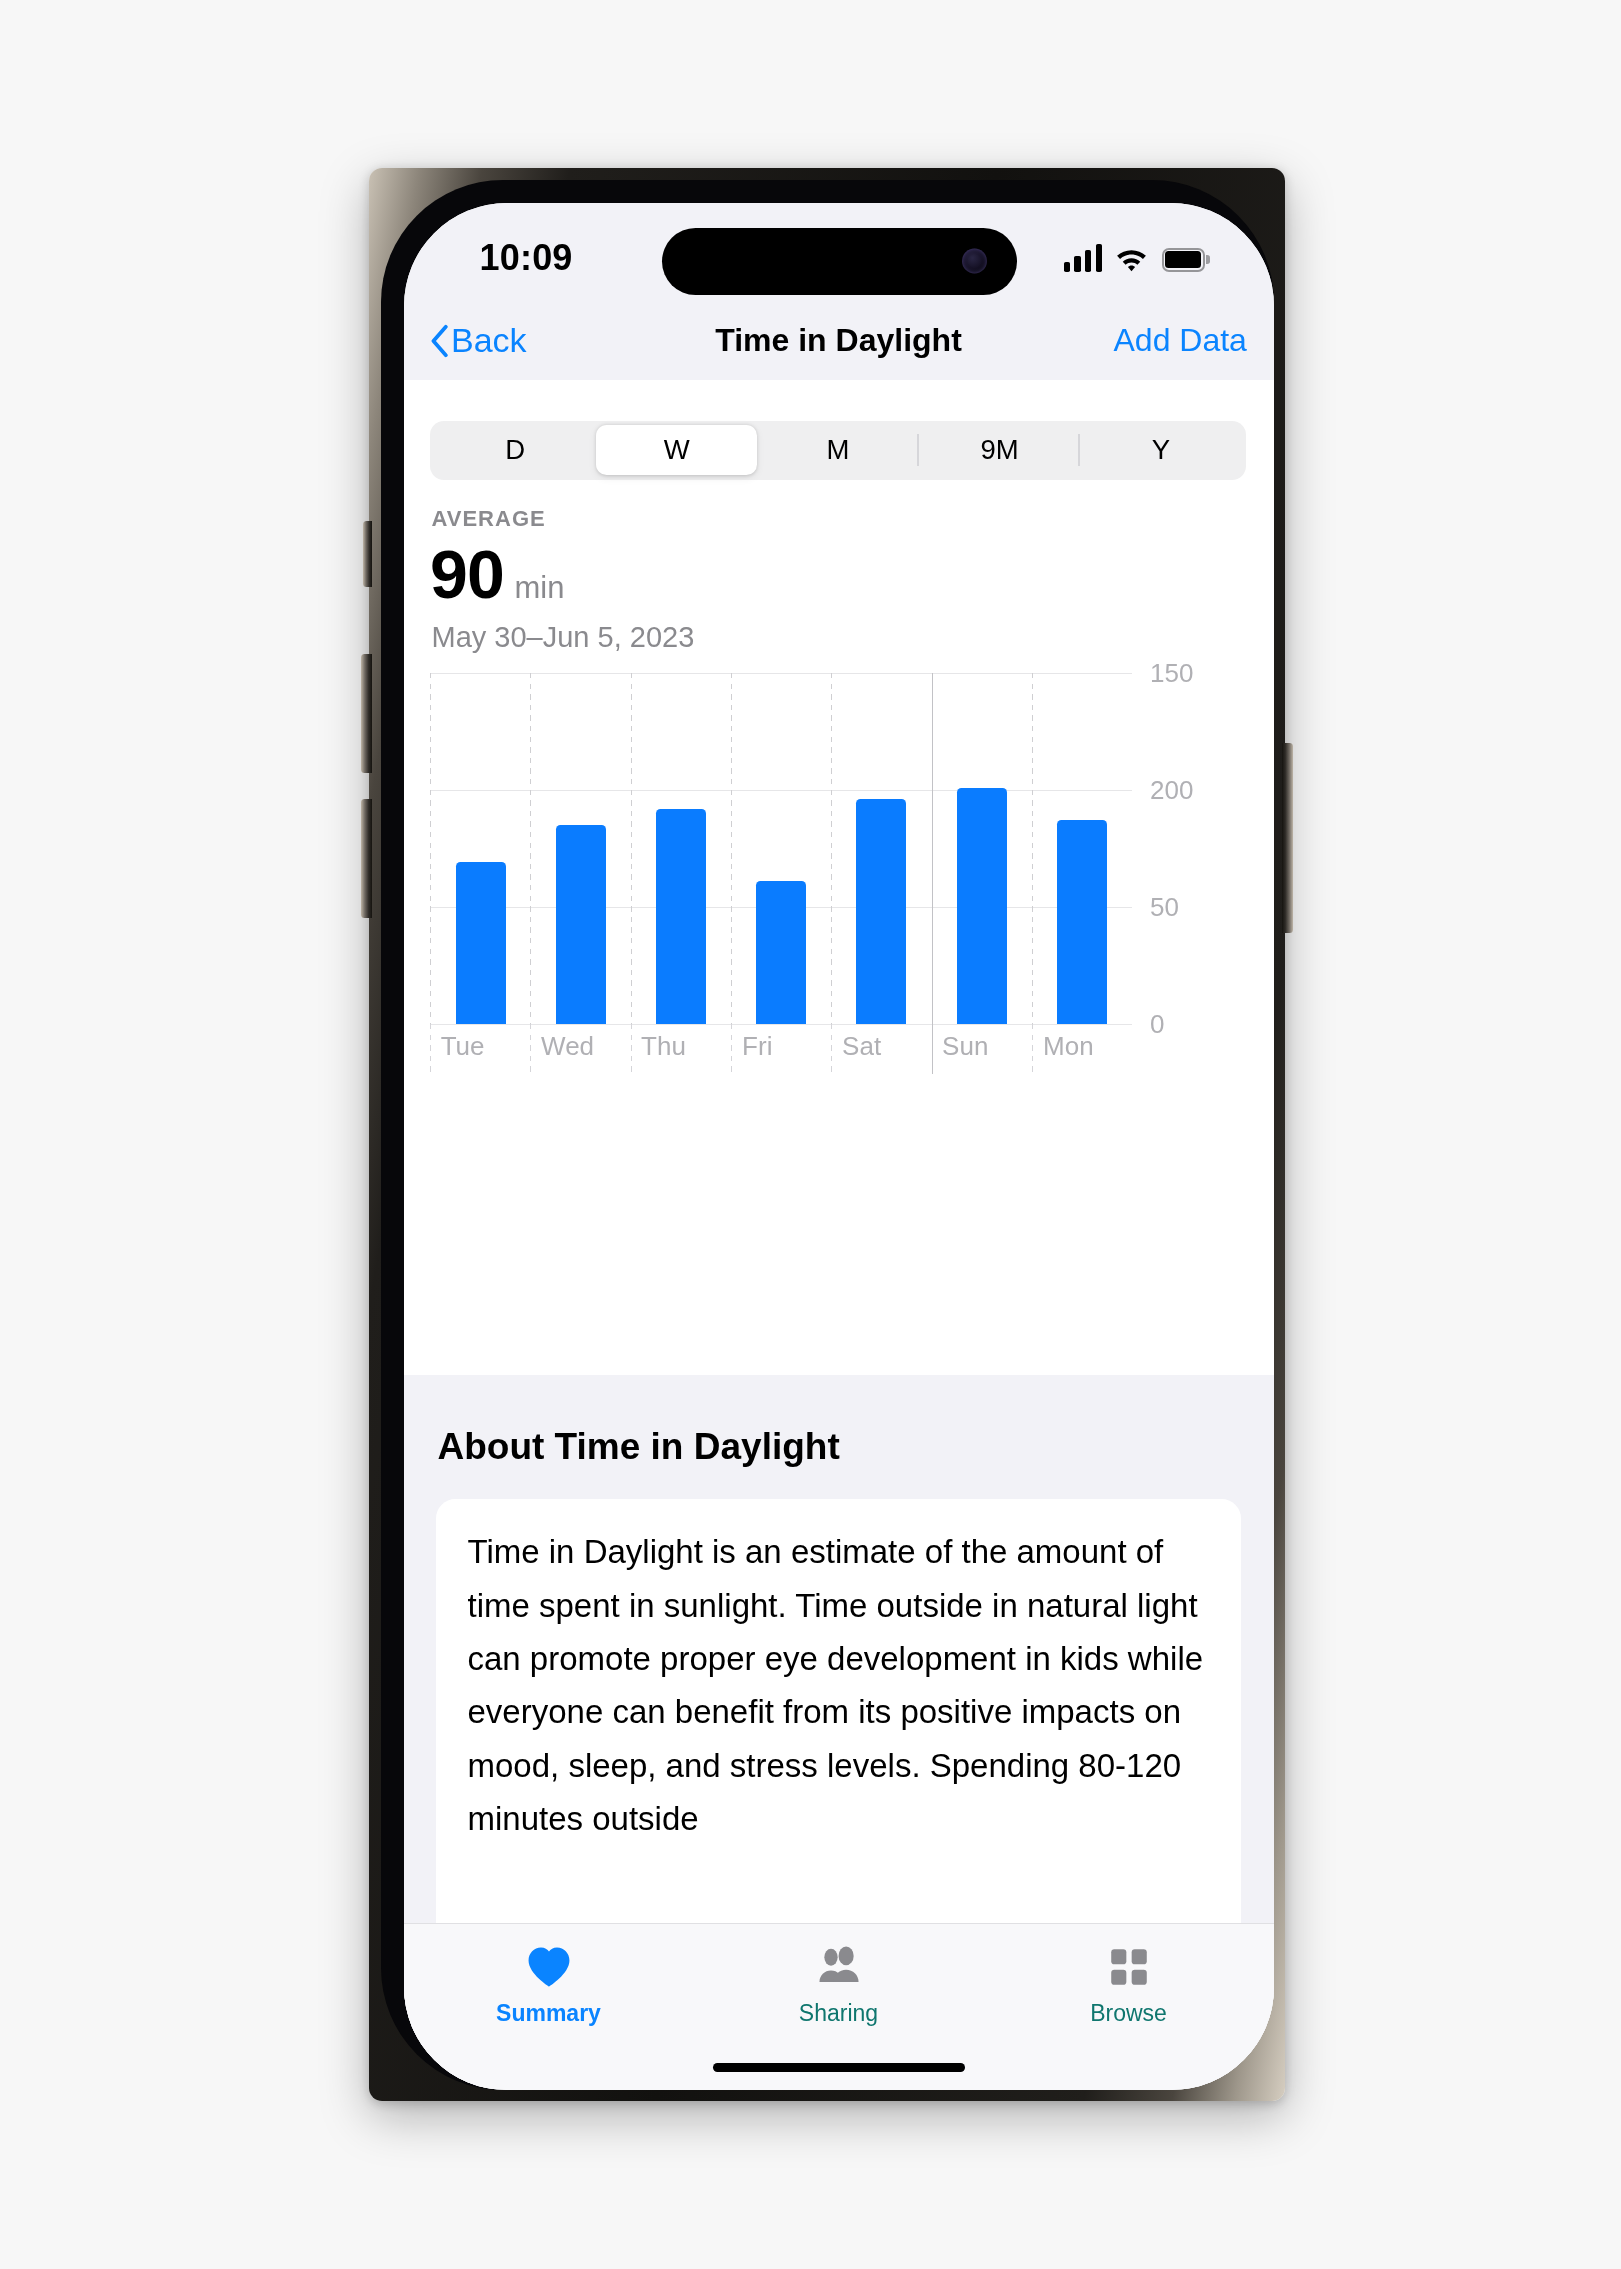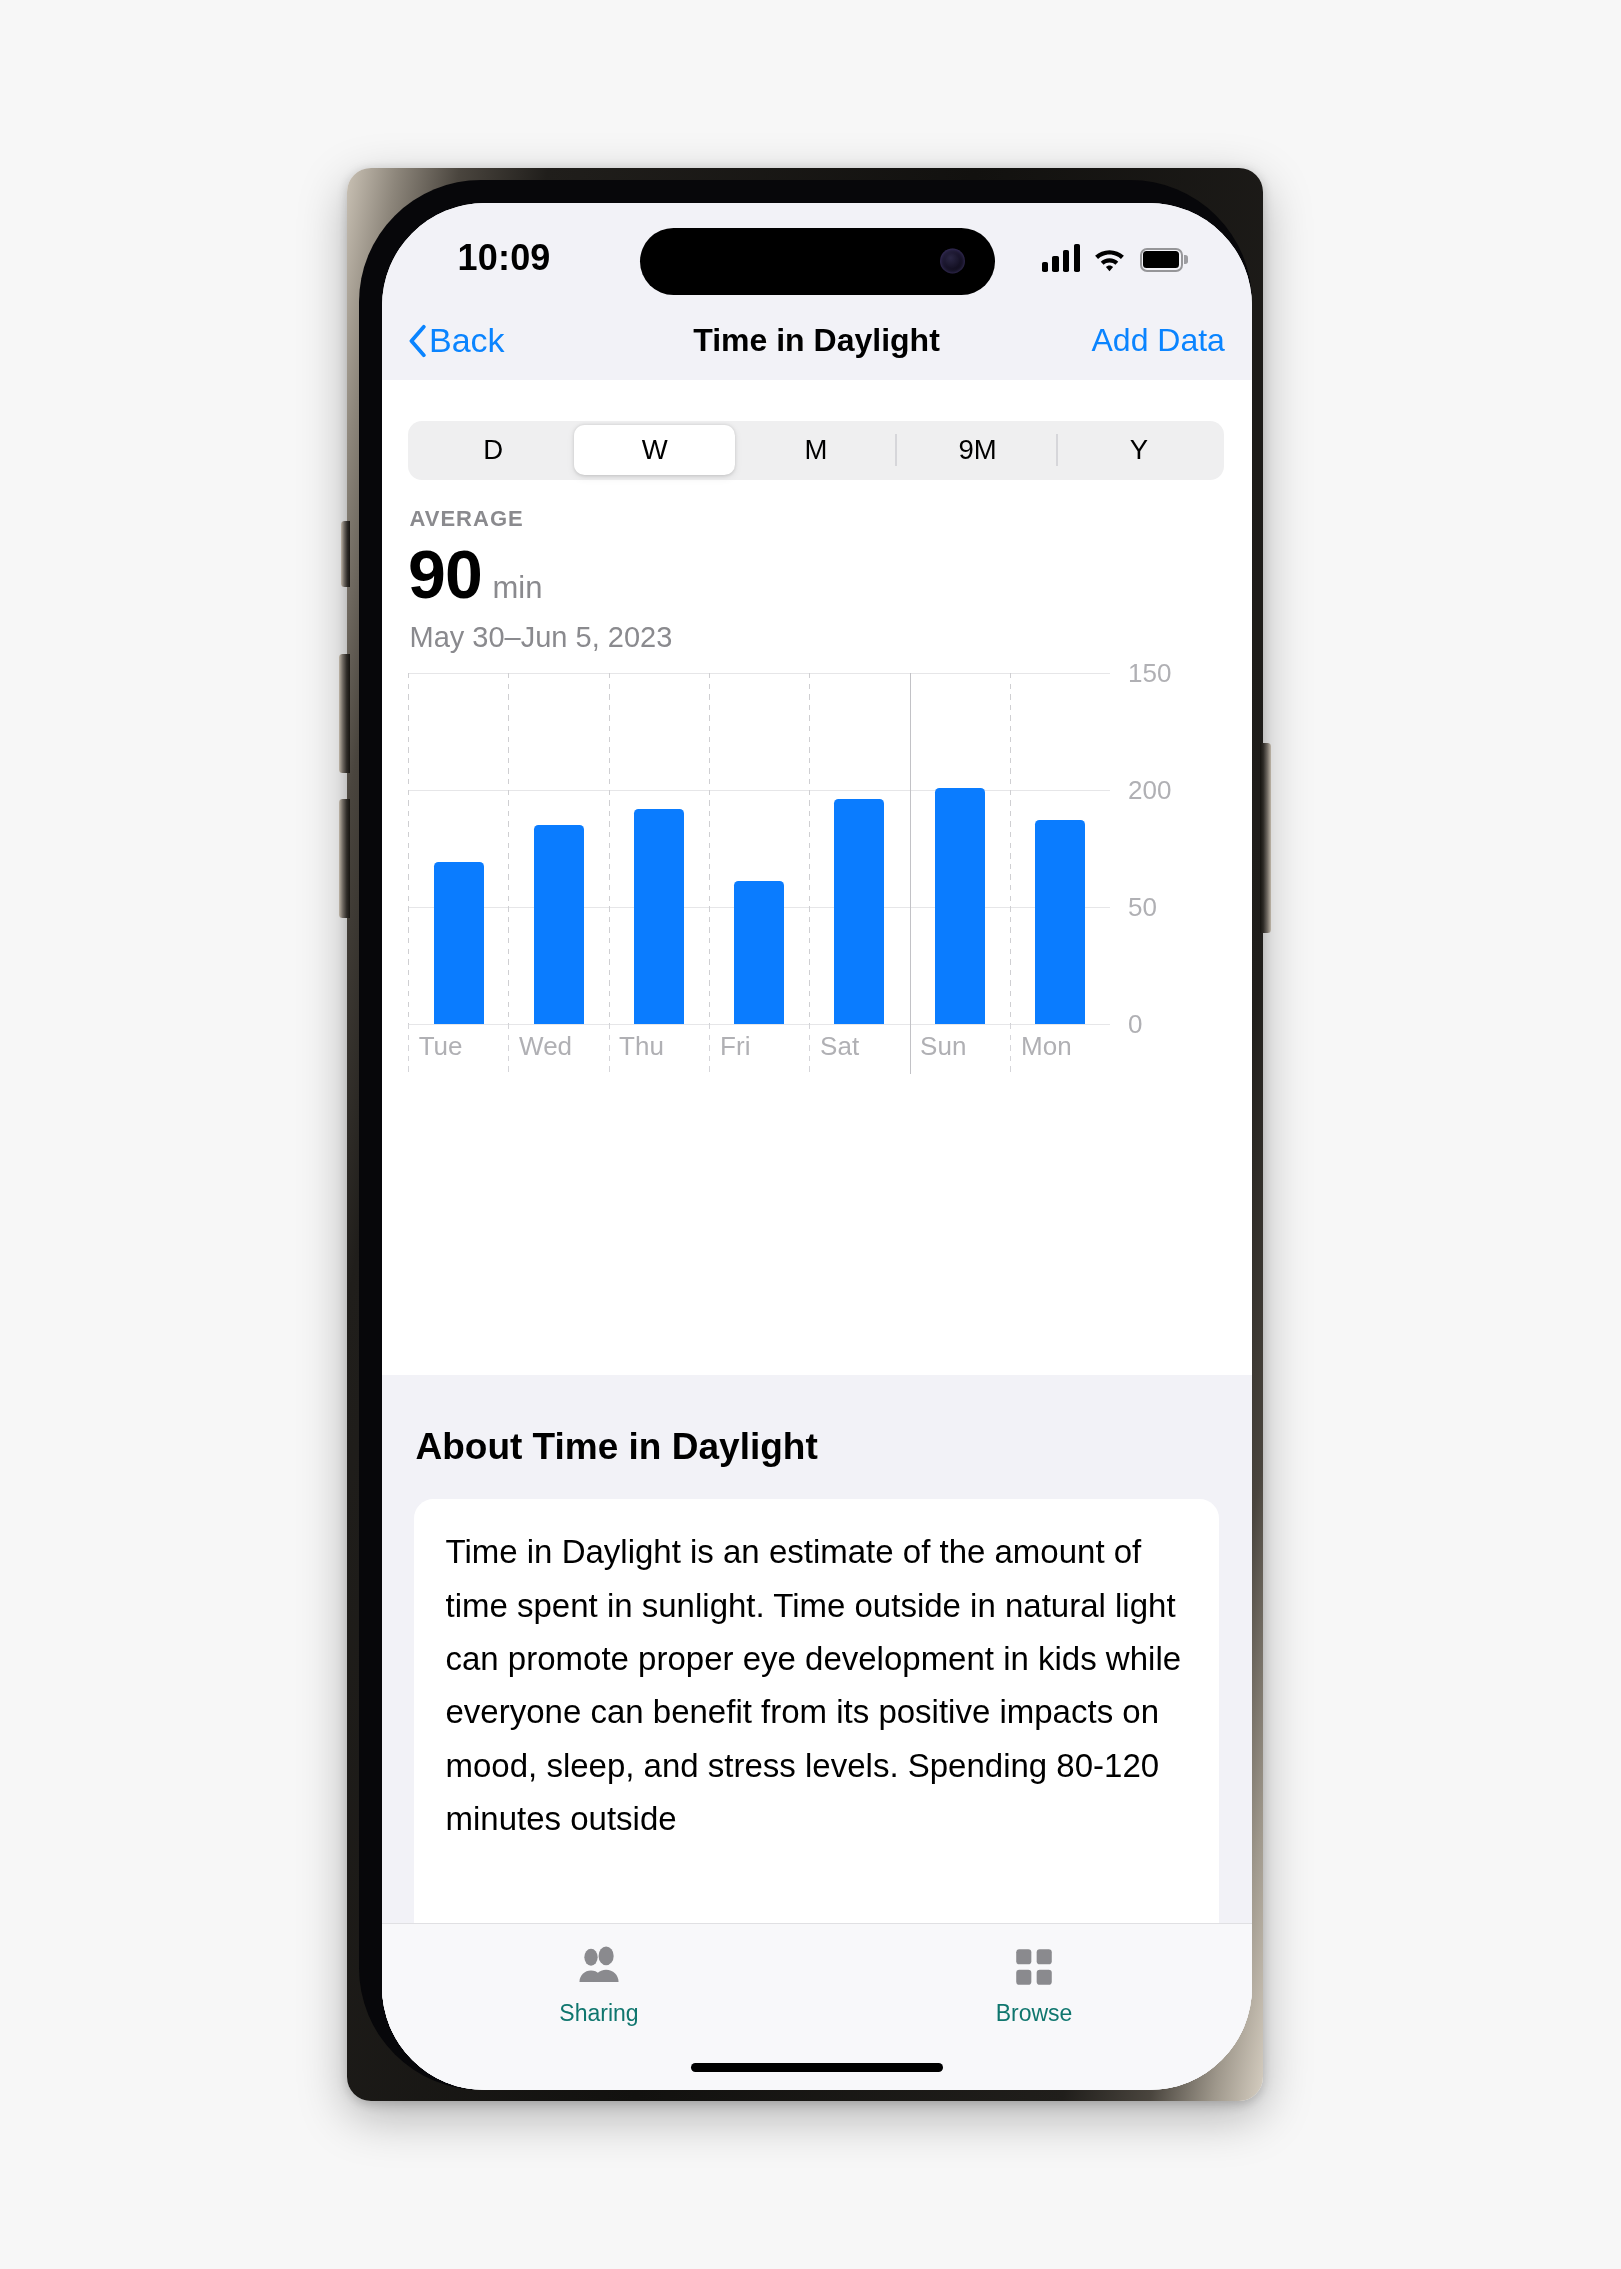--- a/index.html
+++ b/index.html
@@ -7,23 +7,23 @@
     width: 1622px; height: 2270px;
     background: #f7f7f7;
     font-family: "Liberation Sans", sans-serif;
     overflow: hidden;
   }
   #stage { position: relative; width: 1622px; height: 2270px; background: #f7f7f7; }
 
   
   #phone {
     position: absolute;
-    left: 347px; top: 168px;
+    left: 369px; top: 168px;
     width: 916px; height: 1933px;
-    border-radius: 24px;
+    border-radius: 13px;
     background: linear-gradient(100deg,#c9c1b4 0%,#8d867b 4%,#4a453e 9%,#201e1b 16%,#12110f 50%,#201e1b 84%,#4a453e 91%,#9e978b 96%,#d6cec1 100%);
     box-shadow: 0 16px 49px rgba(0,0,0,.28), 0 2.7px 10.6px rgba(0,0,0,.18);
   }
   #phone-inner {
     position: absolute; left: 11.5px; top: 11.5px;
     width: calc(100% - 23px); height: calc(100% - 23px);
     border-radius: 122px;
     background: #07070a;
   }
   #screen {
@@ -347,20 +347,26 @@
 
           <div id="about-section">
             <div id="about-title">About Time in Daylight</div>
             <div id="about-card">
               <div id="about-text">Time in Daylight is an estimate of the amount of time spent in sunlight. Time outside in natural light can promote proper eye development in kids while everyone can benefit from its positive impacts on mood, sleep, and stress levels. Spending 80-120 minutes outside</div>
             </div>
           </div>
         </div>
 
         <div id="tab-bar">
+          <div class="tab active">
+            <svg class="tab-icon" viewBox="0 0 54 54">
+              <path d="M27 49C27 49 4 34.5 4 19.6 4 11.3 10.2 5 18 5c4.2 0 7.4 2 9 4.6C28.6 7 31.8 5 36 5c7.8 0 14 6.3 14 14.6C50 34.5 27 49 27 49z" fill="#0a84ff"></path>
+            </svg>
+            <span class="tab-label">Summary</span>
+          </div>
           <div class="tab">
             <svg class="tab-icon" viewBox="0 0 54 54">
               <ellipse cx="18" cy="16" rx="7.5" ry="9.5" fill="#8a8a8e"></ellipse>
               <ellipse cx="35" cy="14.5" rx="8.5" ry="10.5" fill="#8a8a8e"></ellipse>
               <path d="M5 44c0-7.6 5.8-13 13-13s13 5.4 13 13z" fill="#8a8a8e"></path>
               <path d="M21 44c0-8.2 6.3-14 14-14s14 5.8 14 14z" fill="#8a8a8e"></path>
             </svg>
             <span class="tab-label">Sharing</span>
           </div>
           <div class="tab">

